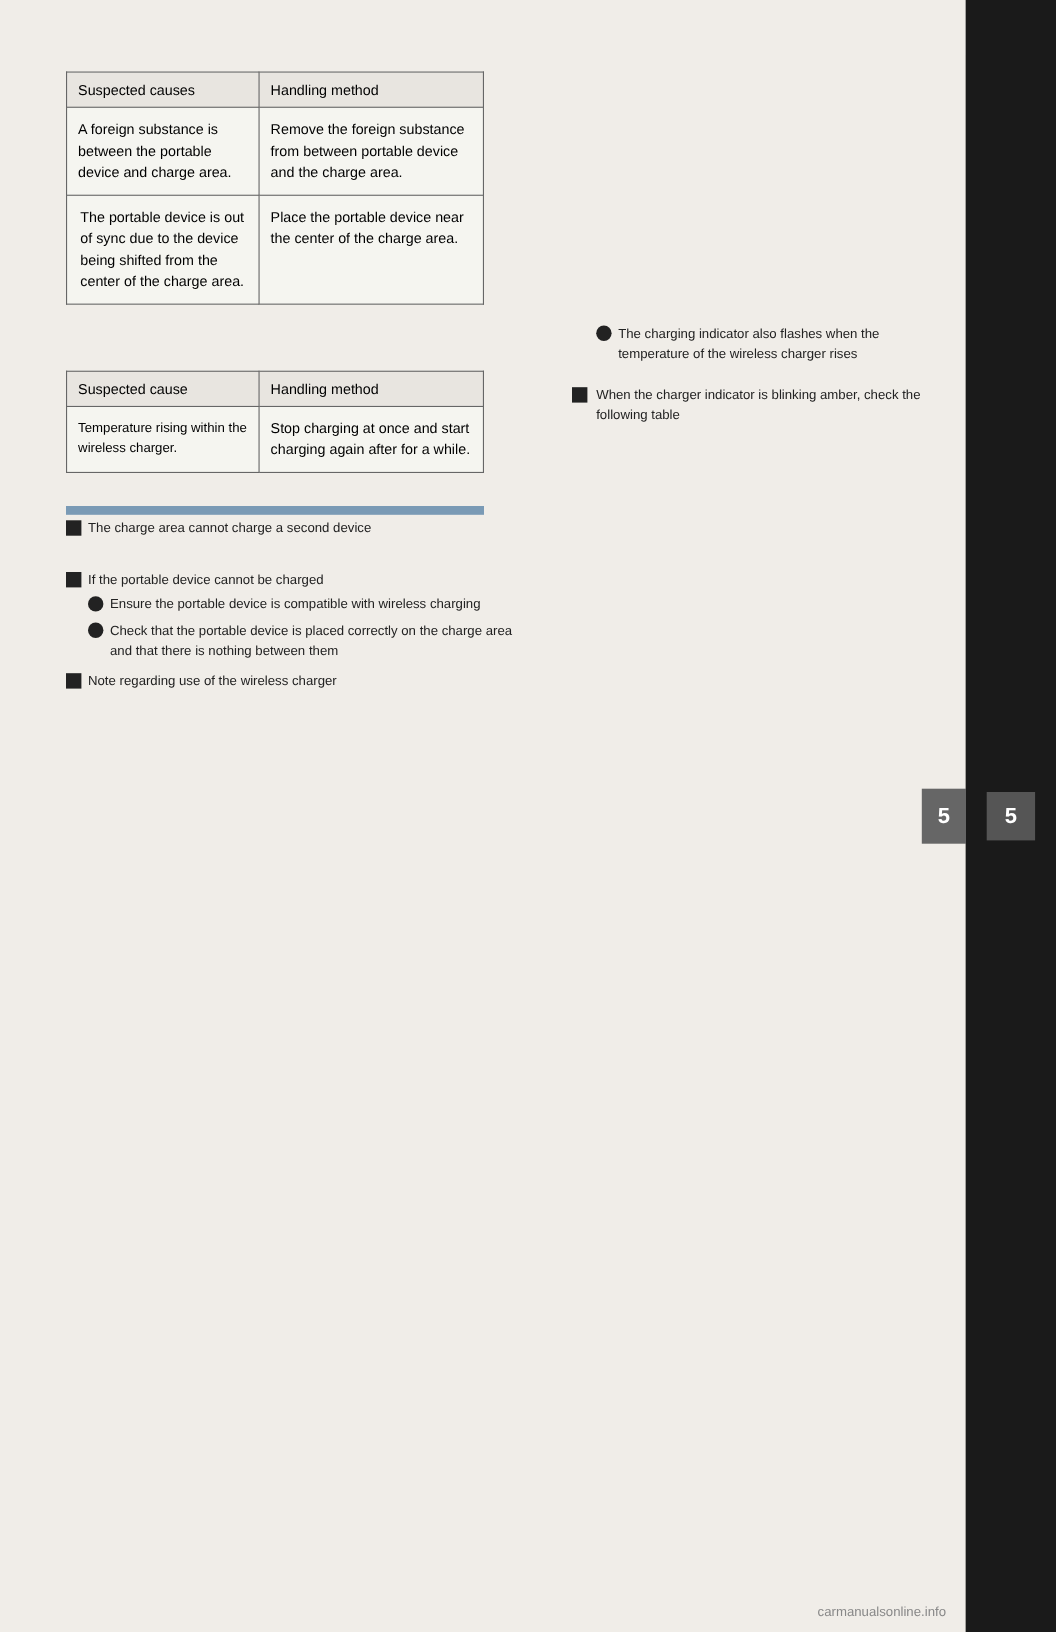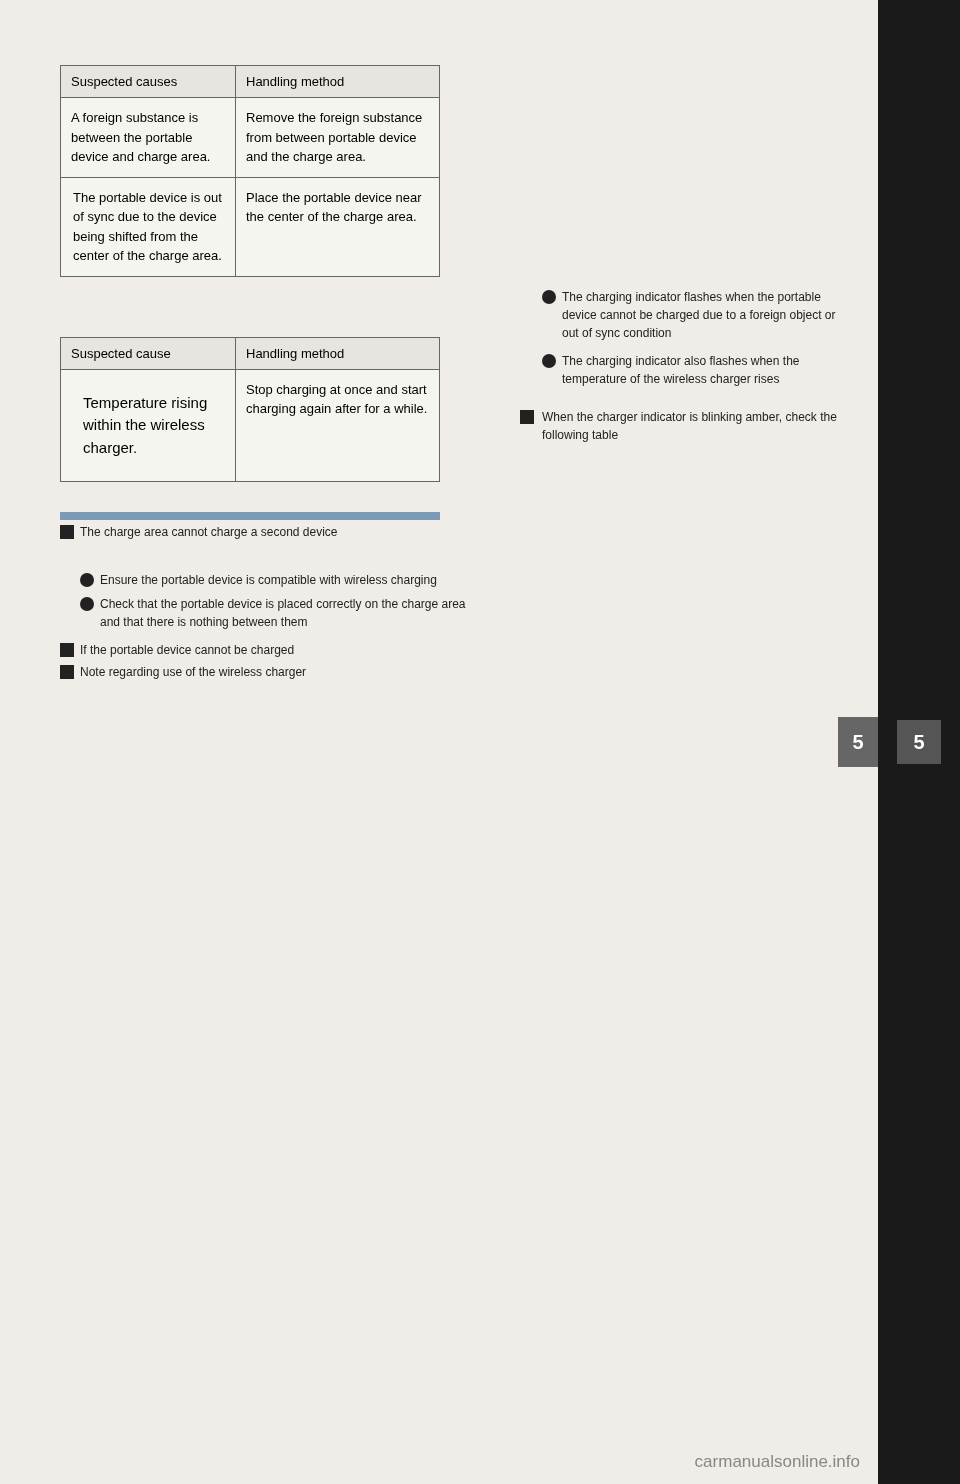--- a/index.html
+++ b/index.html
@@ -78,80 +78,74 @@
 
         <table class="trouble-table" style="width:380px; ">
           <thead>
             <tr>
               <th style="width:175px; border:1.5px solid #666; padding:8px 10px; background:#e8e5e0; font-size:13px;">Suspected cause</th>
               <th style="border:1.5px solid #666; padding:8px 10px; background:#e8e5e0; font-size:13px;">Handling method</th>
             </tr>
           </thead>
           <tbody>
             <tr>
-              <td style="border:1.5px solid #666; padding:22px; font-size:15px; vertical-align:top; line-height:1.5;">Temperature rising within the wireless charger.</td>
+              <td style="border:1.5px solid #666; padding:10px; font-size:12px; vertical-align:top; line-height:1.5;">Temperature rising within the wireless charger.</td>
               <td style="border:1.5px solid #666; padding:10px; font-size:13px; vertical-align:top; line-height:1.5;">Stop charging at once and start charging again after for a while.</td>
             </tr>
           </tbody>
         </table>
 
         <div style="height:8px; background:#7a9ab5; width:380px; margin-bottom:4px;"></div>
 
         <div style="display:flex; align-items:center; margin-bottom:4px;">
           <div style="width:14px; height:14px; background:#222; margin-right:6px; flex-shrink:0;"></div>
           <div style="font-size:12px; color:#222; line-height:1.4;">
             The charge area cannot charge a second device
           </div>
         </div>
 
         <div style="margin-top:30px;">
+
+          <div style="display:flex; align-items:flex-start; margin-bottom:4px;">
+            <div style="width:14px; height:14px; background:#222; margin-right:6px; flex-shrink:0; margin-top:2px;"></div>
+            <div style="font-size:12px; color:#222; line-height:1.5; flex:1;">
+              If the portable device cannot be charged
+            </div>
+          </div>
 
           <div style="margin-left:20px; margin-bottom:10px;">
             <div style="display:flex; align-items:flex-start; margin-bottom:6px;">
               <div style="width:14px; height:14px; background:#222; border-radius:50%; margin-right:6px; flex-shrink:0; margin-top:2px;"></div>
               <div style="font-size:12px; color:#222; line-height:1.5; flex:1;">
                 Ensure the portable device is compatible with wireless charging
               </div>
             </div>
 
             <div style="display:flex; align-items:flex-start;">
               <div style="width:14px; height:14px; background:#222; border-radius:50%; margin-right:6px; flex-shrink:0; margin-top:2px;"></div>
               <div style="font-size:12px; color:#222; line-height:1.5; flex:1;">
                 Check that the portable device is placed correctly on the charge area and that there is nothing between them
               </div>
             </div>
           </div>
 
           <div style="display:flex; align-items:flex-start; margin-bottom:4px;">
             <div style="width:14px; height:14px; background:#222; margin-right:6px; flex-shrink:0; margin-top:2px;"></div>
             <div style="font-size:12px; color:#222; line-height:1.5; flex:1;">
-              If the portable device cannot be charged
-            </div>
-          </div>
-
-          <div style="display:flex; align-items:flex-start; margin-bottom:4px;">
-            <div style="width:14px; height:14px; background:#222; margin-right:6px; flex-shrink:0; margin-top:2px;"></div>
-            <div style="font-size:12px; color:#222; line-height:1.5; flex:1;">
               Note regarding use of the wireless charger
             </div>
           </div>
 
         </div>
       </div>
 
       <div style="flex:1; padding-left:10px;">
 
 
         <div style="margin-left:22px; margin-bottom:18px;">
-          <div style="display:flex; align-items:flex-start; margin-bottom:10px;">
-            <div style="width:14px; height:14px; background:#222; border-radius:50%; margin-right:6px; flex-shrink:0; margin-top:2px;"></div>
-            <div style="font-size:12px; color:#222; line-height:1.5;">
-              The charging indicator flashes when the portable device cannot be charged due to a foreign object or out of sync condition
-            </div>
-          </div>
 
           <div style="display:flex; align-items:flex-start; margin-bottom:10px;">
             <div style="width:14px; height:14px; background:#222; border-radius:50%; margin-right:6px; flex-shrink:0; margin-top:2px;"></div>
             <div style="font-size:12px; color:#222; line-height:1.5;">
               The charging indicator also flashes when the temperature of the wireless charger rises
             </div>
           </div>
         </div>
 
         <div style="margin-top:20px; display:flex; align-items:flex-start; margin-bottom:18px;">
@@ -169,15 +163,15 @@
     </div>
 
   </div>
 
   <div style="position:absolute; top:0; right:0; width:82px; min-height:1484px; background:#1a1a1a; display:flex; flex-direction:column; align-items:center; justify-content:center;">
     <div style="background:#555; color:white; width:44px; height:44px; display:flex; align-items:center; justify-content:center; font-size:20px; font-weight:bold;">
       <span>5</span>
     </div>
   </div>
 
-  <div style="position:absolute; bottom:12px; right:100px; font-size:17px; color:#888;">carmanualsonline.info</div>
+  <div style="position:absolute; bottom:12px; right:100px; font-size:12px; color:#888;">carmanualsonline.info</div>
 
 </div>
 
 </body></html>

